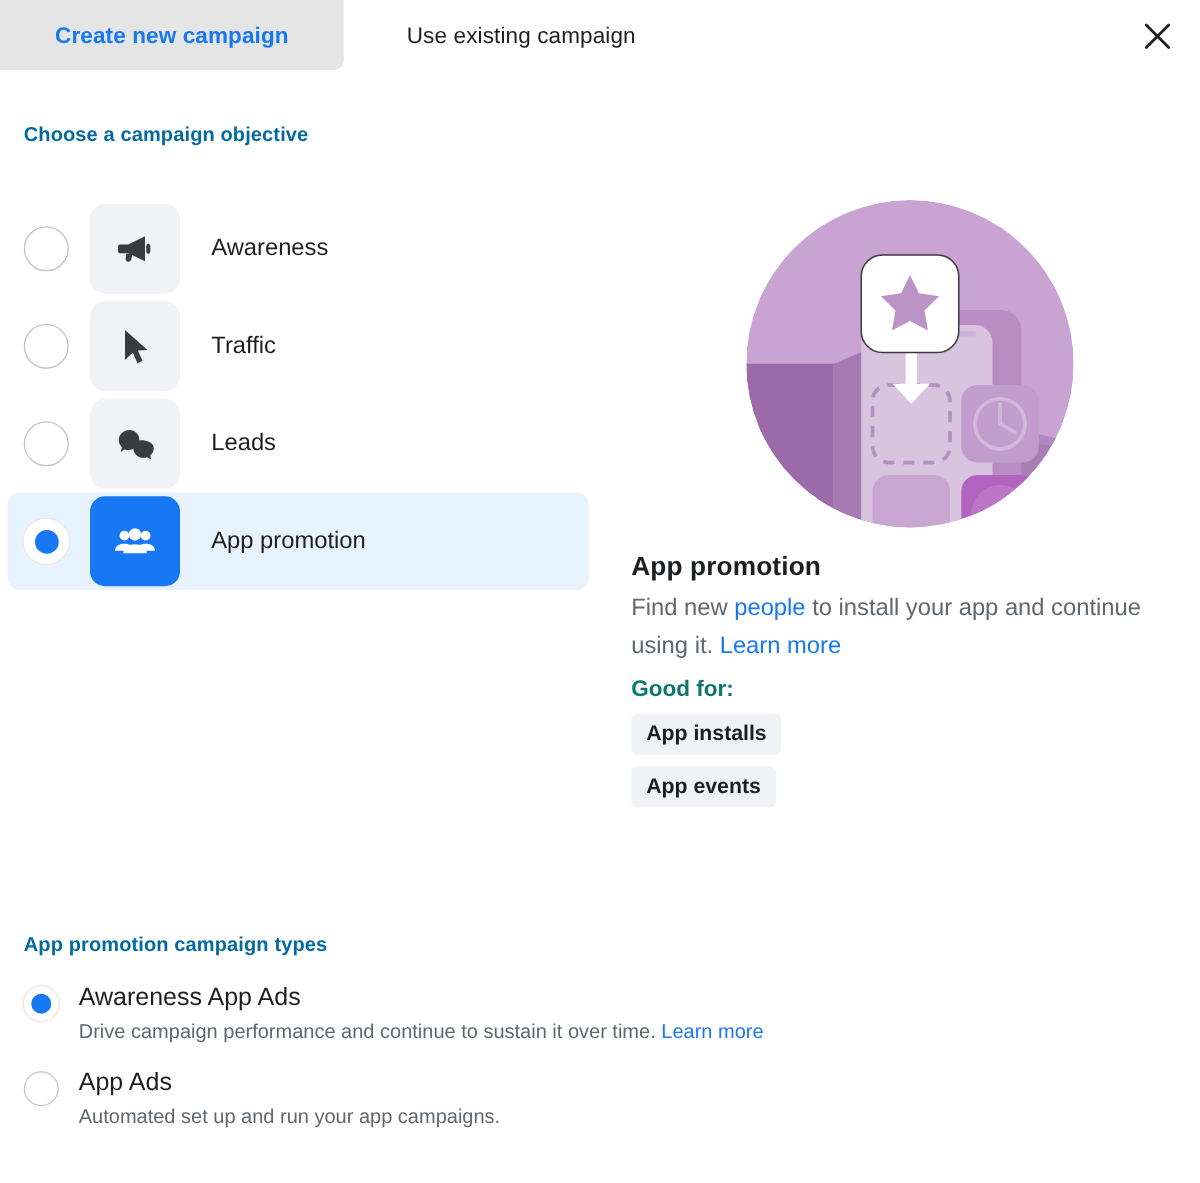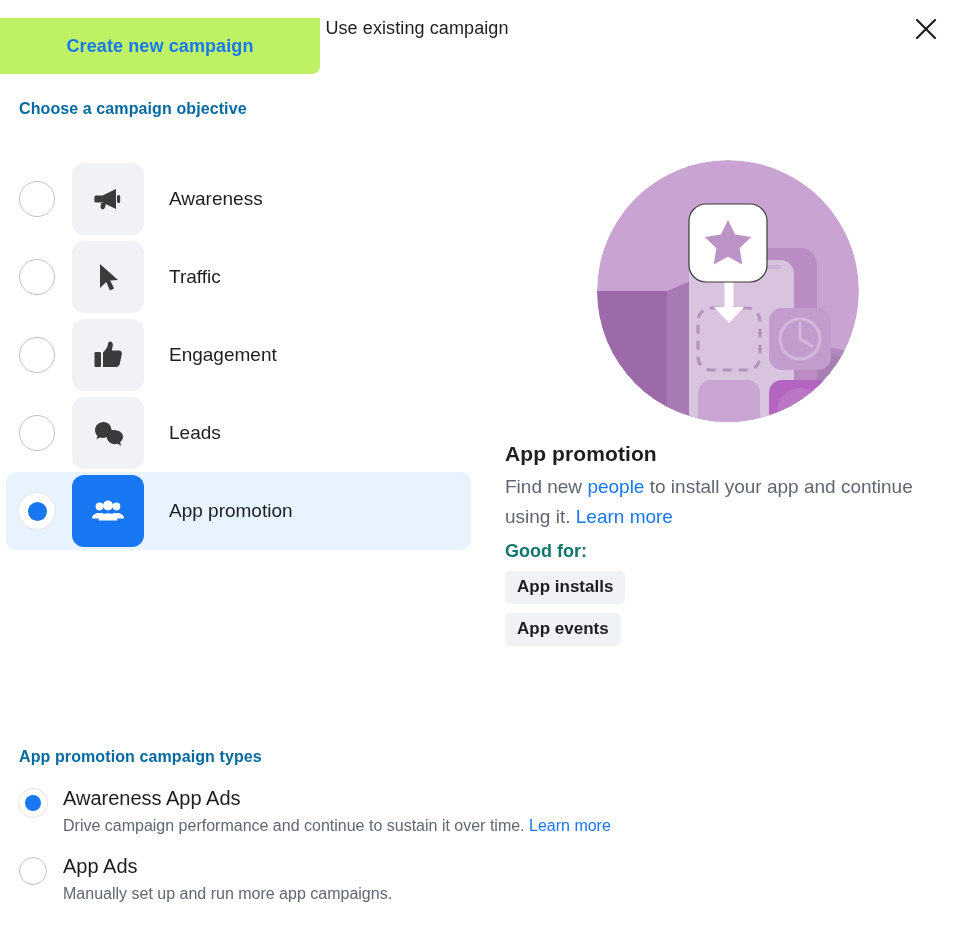--- a/index.html
+++ b/index.html
@@ -30,25 +30,24 @@
     display: flex;
     align-items: center;
     justify-content: center;
     font-size: 18px;
     font-weight: 700;
     letter-spacing: .1px;
     cursor: pointer;
   }
   .tab.active {
     left: 0;
-    width: 320px;
-    background: #bef264;
+    width: 275px;
+    background: #e5e5e5;
     color: #1877f2;
     border-radius: 0 0 8px 0;
-    margin-top: 18px;
   }
   .tab.inactive {
     left: 275px;
     width: 284px;
     color: #1c1e21;
     font-weight: 400;
   }
   .close-btn {
     position: absolute;
     top: 10px;
@@ -300,34 +299,20 @@
     <div class="icon-tile">
       <span>
         <svg width="34" height="34" viewBox="0 0 34 34">
           <path d="M9 4 L9 28 L15.2 22 L19 30.5 L23 28.6 L19.3 20.4 L27 20 z" fill="#3a3b3c"></path>
         </svg>
       </span>
     </div>
     <div class="objective-label">Traffic</div>
   </div>
 
-  <div class="objective-row">
-    <div class="radio-outer">
-      
-    </div>
-    <div class="icon-tile">
-      <span>
-        <svg width="34" height="34" viewBox="0 0 34 34">
-          <rect x="3.5" y="14" width="6.5" height="15" rx="1.2" fill="#3a3b3c"></rect>
-          <path d="M12 14.4 C14.6 12.3 16.6 9.6 17.1 5.6 C17.3 4.1 18.4 3.3 19.6 3.6 C21.3 4 22.2 5.6 21.8 7.8 L20.9 12.6 h7 c2 0 3.3 1.7 2.9 3.6 l-2 9.6 c-0.4 1.9 -1.7 3.1 -3.6 3.1 H12 z" fill="#3a3b3c"></path>
-        </svg>
-      </span>
-    </div>
-    <div class="objective-label">Engagement</div>
-  </div>
 
   <div class="objective-row">
     <div class="radio-outer">
       
     </div>
     <div class="icon-tile">
       <span>
         <svg width="34" height="34" viewBox="0 0 34 34">
           <path d="M17.5 13 c0 4.5 -4.3 8 -9 8 -1 0 -2 -0.2 -2.9 -0.5 L2.5 22.6 l1 -3.7 C2 17.4 1 15.4 1 13 c0 -4.4 4 -8 8.5 -8 s8 3.6 8 8 z" fill="#3a3b3c" transform="translate(3,1)"></path>
           <path d="M32 20.5 c0 2.3 -1.1 4.3 -2.8 5.6 l0.9 3.6 -3.4 -1.9 c-0.9 0.3 -1.8 0.4 -2.8 0.4 -4.4 0 -8.2 -3.3 -8.2 -7.7 0 -0.4 0 -0.7 0.1 -1.1 1.9 -1.2 3.4 -3 4.1 -5.1 0.7 -0.2 1.4 -0.2 2.2 -0.2 4.6 0 9.9 2 9.9 6.4 z" fill="#3a3b3c"></path>
@@ -435,18 +420,18 @@
     </div>
   </div>
 
   <div class="type-row">
     <div class="type-radio">
       
     </div>
     <div class="type-text">
       <div class="type-name">App Ads</div>
       <div class="type-desc">
-        <span>Manually set up and run more app campaigns.</span>
+        <span>Automated set up and run your app campaigns.</span>
       </div>
     </div>
   </div>
 
 </div>
 
 </body></html>

